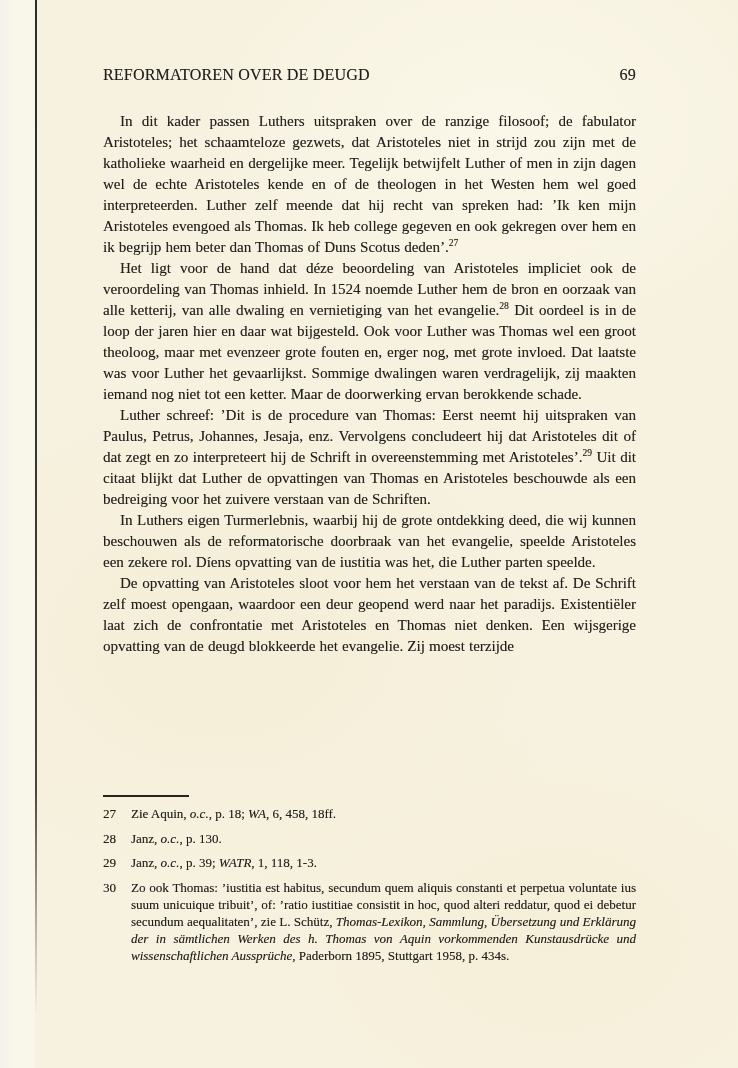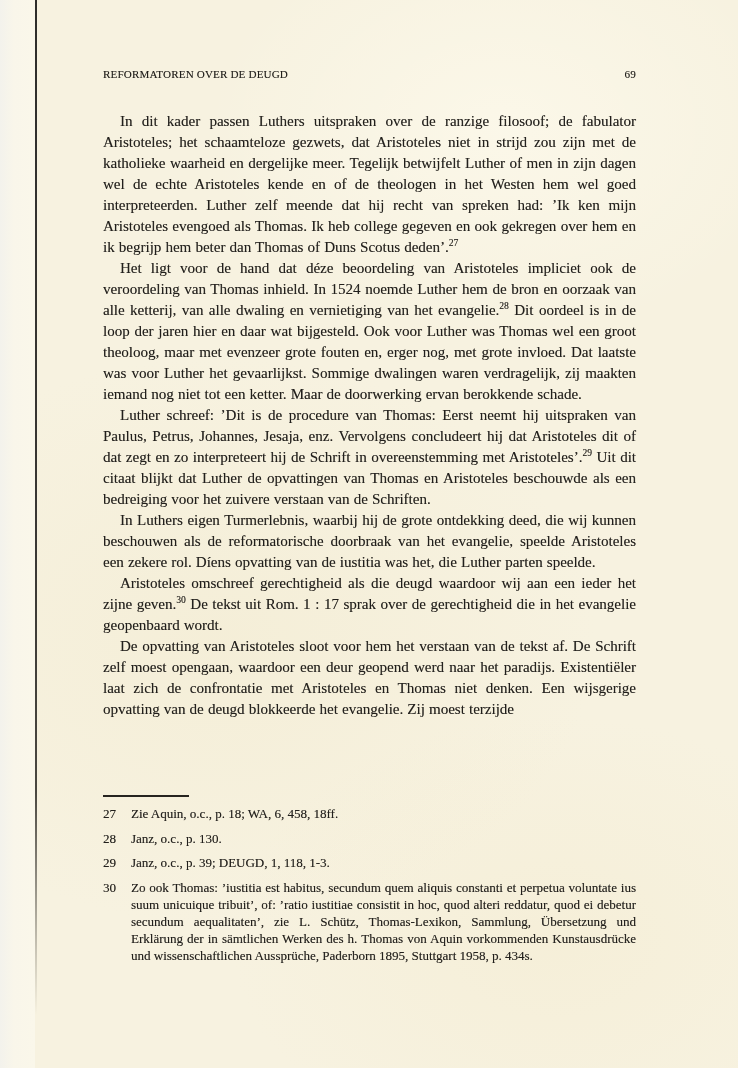--- a/index.html
+++ b/index.html
@@ -24,74 +24,73 @@
     background:linear-gradient(to bottom,
       #2e2d2b 0%, #3a3834 55%, #4a4740 78%,
       rgba(74,71,64,0.25) 94%, rgba(74,71,64,0) 100%);
   }
   .content {
     position:absolute; left:103px; top:66px; width:533px;
     text-shadow:0.2px 0.2px 0.4px rgba(45,40,32,0.45);
   }
   .page-header {
     display:flex; justify-content:space-between; align-items:baseline;
-    font-size:11px; line-height:17px; letter-spacing:0.2px;
+    font-size:16px; line-height:17px; letter-spacing:0.2px;
   }
   .body-text {
     margin-top:28px;
     font-size:15px; line-height:21px;
     text-align:justify;
   }
   p.para { margin:0; text-indent:17px; word-spacing:0.4px; }
   sup { font-size:9.5px; line-height:0; vertical-align:super; }
   .footnote-block {
     position:absolute; left:103px; top:795px; width:533px;
     font-size:13px; line-height:17px;
     text-shadow:0.2px 0.2px 0.4px rgba(45,40,32,0.45);
   }
   .fn-rule { width:86px; height:2px; background:#26241f; margin:0 0 8px 0; }
   .footnote { display:flex; margin:0 0 7.5px 0; text-align:justify; }
   .fn-num { flex:0 0 28px; width:28px; }
   .fn-text { flex:1 1 auto; }
-  .it { }
+  .it { font-style:italic; }
 </style>
 </head>
 <body>
 
 <div class="margin-strip"></div>
 <div class="binding-line"></div>
 
 <div class="content">
   <div class="page-header">
     <span>REFORMATOREN OVER DE DEUGD</span>
     <span>69</span>
   </div>
 
   <div class="body-text">
     <p class="para"><span>In dit kader passen Luthers uitspraken over de ranzige filosoof; de fabulator Aristoteles; het schaamteloze gezwets, dat Aristoteles niet in strijd zou zijn met de katholieke waarheid en dergelijke meer. Tegelijk betwijfelt Luther of men in zijn dagen wel de echte Aristoteles kende en of de theologen in het Westen hem wel goed interpreteerden. Luther zelf meende dat hij recht van spreken had: ’Ik ken mijn Aristoteles evengoed als Thomas. Ik heb college gegeven en ook gekregen over hem en ik begrijp hem beter dan Thomas of Duns Scotus deden’.</span><sup>27</sup></p>
     <p class="para"><span>Het ligt voor de hand dat déze beoordeling van Aristoteles impliciet ook de veroordeling van Thomas inhield. In 1524 noemde Luther hem de bron en oorzaak van alle ketterij, van alle dwaling en vernietiging van het evangelie.</span><sup>28</sup><span> Dit oordeel is in de loop der jaren hier en daar wat bijgesteld. Ook voor Luther was Thomas wel een groot theoloog, maar met evenzeer grote fouten en, erger nog, met grote invloed. Dat laatste was voor Luther het gevaarlijkst. Sommige dwalingen waren verdragelijk, zij maakten iemand nog niet tot een ketter. Maar de doorwerking ervan berokkende schade.</span></p>
     <p class="para"><span>Luther schreef: ’Dit is de procedure van Thomas: Eerst neemt hij uitspraken van Paulus, Petrus, Johannes, Jesaja, enz. Vervolgens concludeert hij dat Aristoteles dit of dat zegt en zo interpreteert hij de Schrift in overeenstemming met Aristoteles’.</span><sup>29</sup><span> Uit dit citaat blijkt dat Luther de opvattingen van Thomas en Aristoteles beschouwde als een bedreiging voor het zuivere verstaan van de Schriften.</span></p>
     <p class="para"><span>In Luthers eigen Turmerlebnis, waarbij hij de grote ontdekking deed, die wij kunnen beschouwen als de reformatorische doorbraak van het evangelie, speelde Aristoteles een zekere rol. Díens opvatting van de iustitia was het, die Luther parten speelde.</span></p>
-    <p class="para"><span>Aristoteles omschreef gerechtigheid als die deugd waardoor wij aan een ieder het zijne geven.</span><sup>30</sup><span> De tekst uit Rom. 1 : 17 sprak over de gerechtigheid die in het evangelie geopenbaard wordt.</span></p>
     <p class="para"><span>De opvatting van Aristoteles sloot voor hem het verstaan van de tekst af. De Schrift zelf moest opengaan, waardoor een deur geopend werd naar het paradijs. Existentiëler laat zich de confrontatie met Aristoteles en Thomas niet denken. Een wijsgerige opvatting van de deugd blokkeerde het evangelie. Zij moest terzijde</span></p>
   </div>
 </div>
 
 <div class="footnote-block">
   <div class="fn-rule"></div>
 
   <div class="footnote">
     <div class="fn-num">27</div>
     <div class="fn-text"><span>Zie Aquin, </span><span class="it">o.c.</span><span>, p. 18; </span><span class="it">WA</span><span>, 6, 458, 18ff.</span></div>
   </div>
   <div class="footnote">
     <div class="fn-num">28</div>
     <div class="fn-text"><span>Janz, </span><span class="it">o.c.</span><span>, p. 130.</span></div>
   </div>
   <div class="footnote">
     <div class="fn-num">29</div>
-    <div class="fn-text"><span>Janz, </span><span class="it">o.c.</span><span>, p. 39; </span><span class="it">DEUGD</span><span>, 1, 118, 1-3.</span></div>
+    <div class="fn-text"><span>Janz, </span><span class="it">o.c.</span><span>, p. 39; </span><span class="it">WATR</span><span>, 1, 118, 1-3.</span></div>
   </div>
   <div class="footnote">
     <div class="fn-num">30</div>
     <div class="fn-text"><span>Zo ook Thomas: ’iustitia est habitus, secundum quem aliquis constanti et perpetua voluntate ius suum unicuique tribuit’, of: ’ratio iustitiae consistit in hoc, quod alteri reddatur, quod ei debetur secundum aequalitaten’, zie L. Schütz, </span><span class="it">Thomas-Lexikon, Sammlung, Übersetzung und Erklärung der in sämtlichen Werken des h. Thomas von Aquin vorkommenden Kunstausdrücke und wissenschaftlichen Aussprüche</span><span>, Paderborn 1895, Stuttgart 1958, p. 434s.</span></div>
   </div>
 </div>
 
 </body></html>

